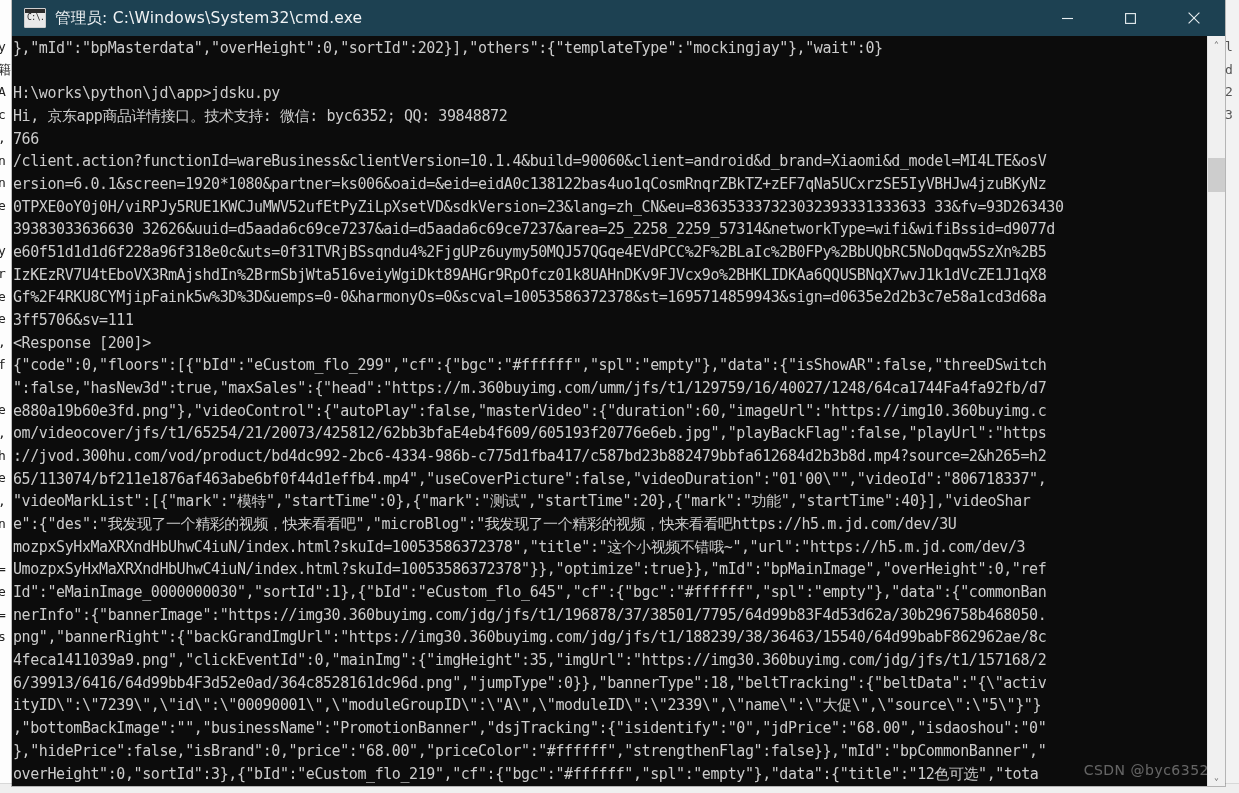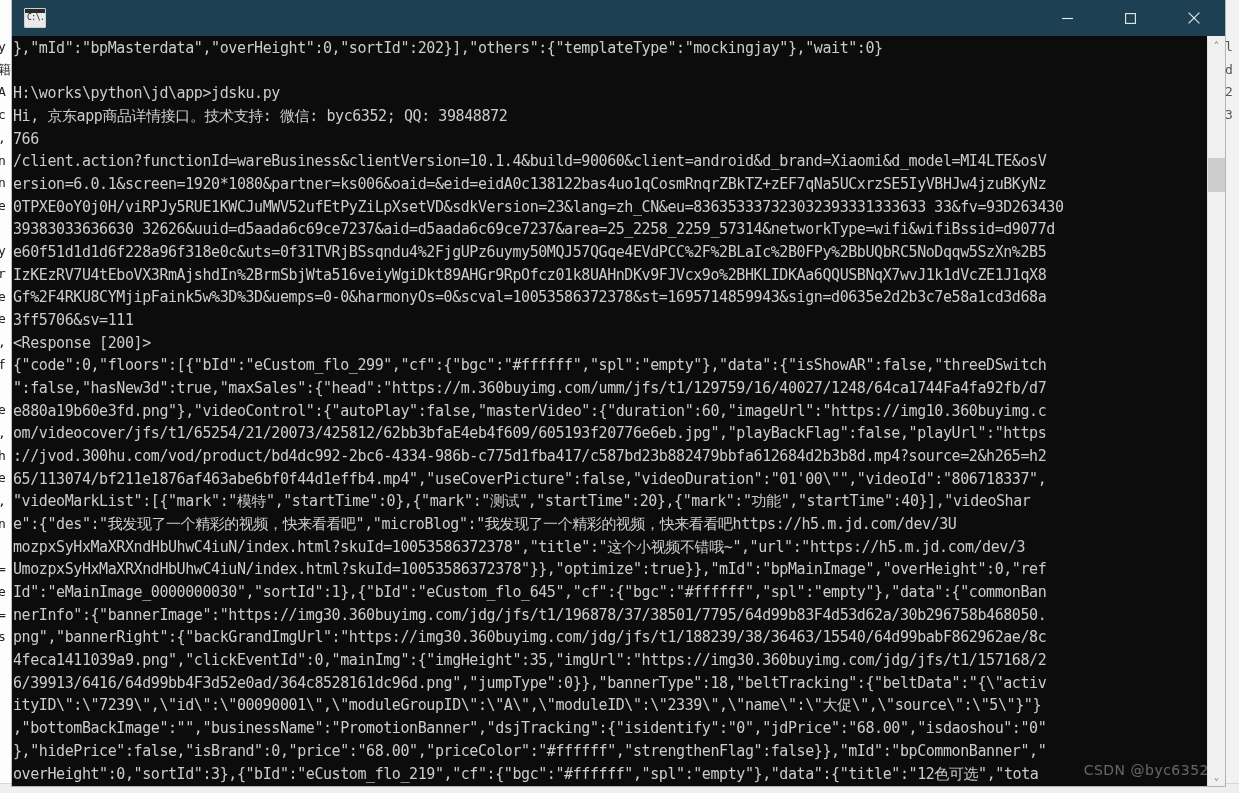--- a/index.html
+++ b/index.html
@@ -252,20 +252,21 @@
   </div>
 
   <div id="bg-taskline"></div>
 
   <div id="console-window">
 
     <div id="title-bar">
       <div id="title-icon">
         <span class="glyph">C:\.</span>
       </div>
+      <div id="title-text">管理员: C:\Windows\System32\cmd.exe</div>
 
       <div id="window-controls">
         <div class="winbtn" id="btn-minimize">
           <svg width="11" height="11" viewBox="0 0 11 11" aria-hidden="true">
             <line x1="0" y1="5.5" x2="11" y2="5.5" stroke="currentColor" stroke-width="1.1"></line>
           </svg>
         </div>
         <div class="winbtn" id="btn-maximize">
           <svg width="11" height="11" viewBox="0 0 11 11" aria-hidden="true">
             <rect x="0.6" y="0.6" width="9.8" height="9.8" fill="none" stroke="currentColor" stroke-width="1.1"></rect>

